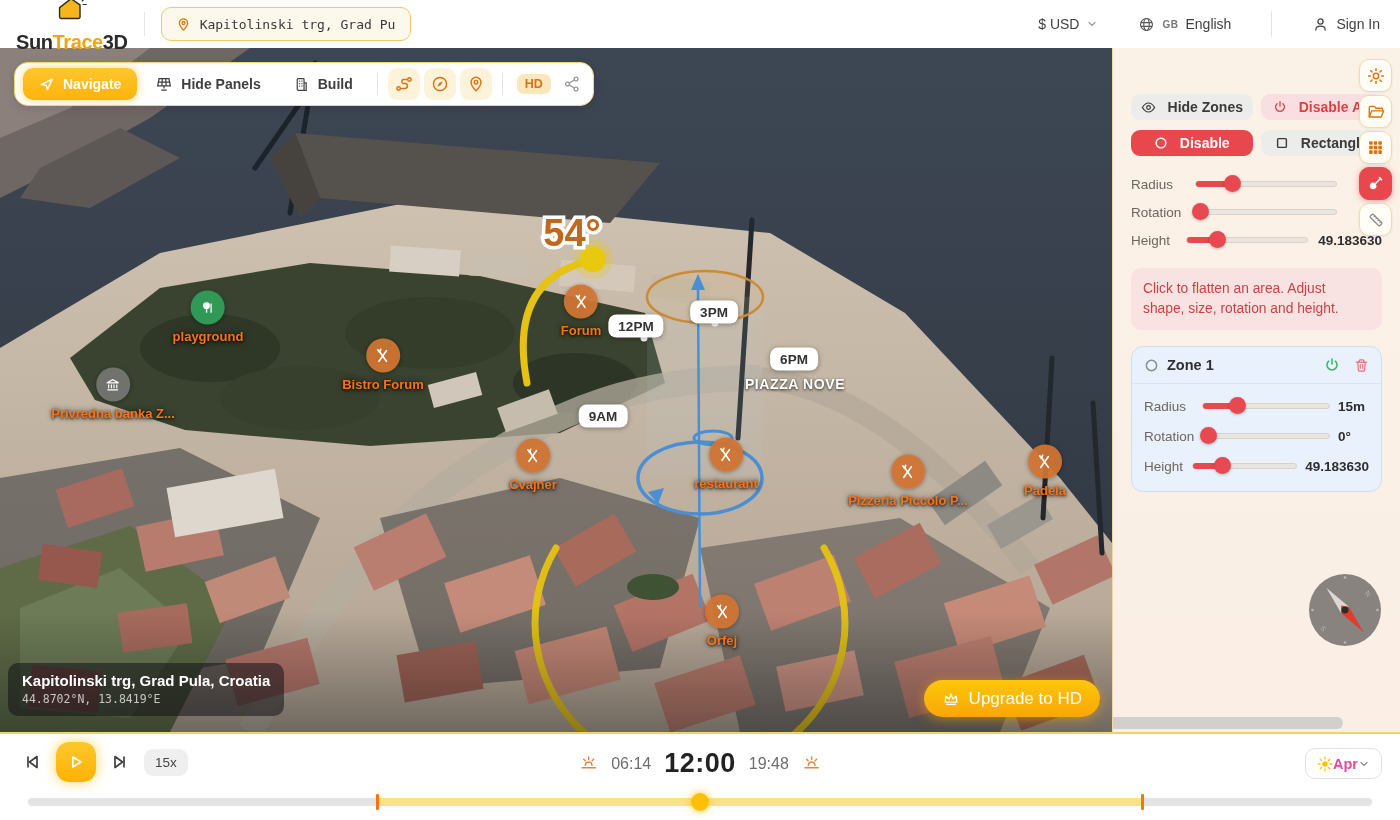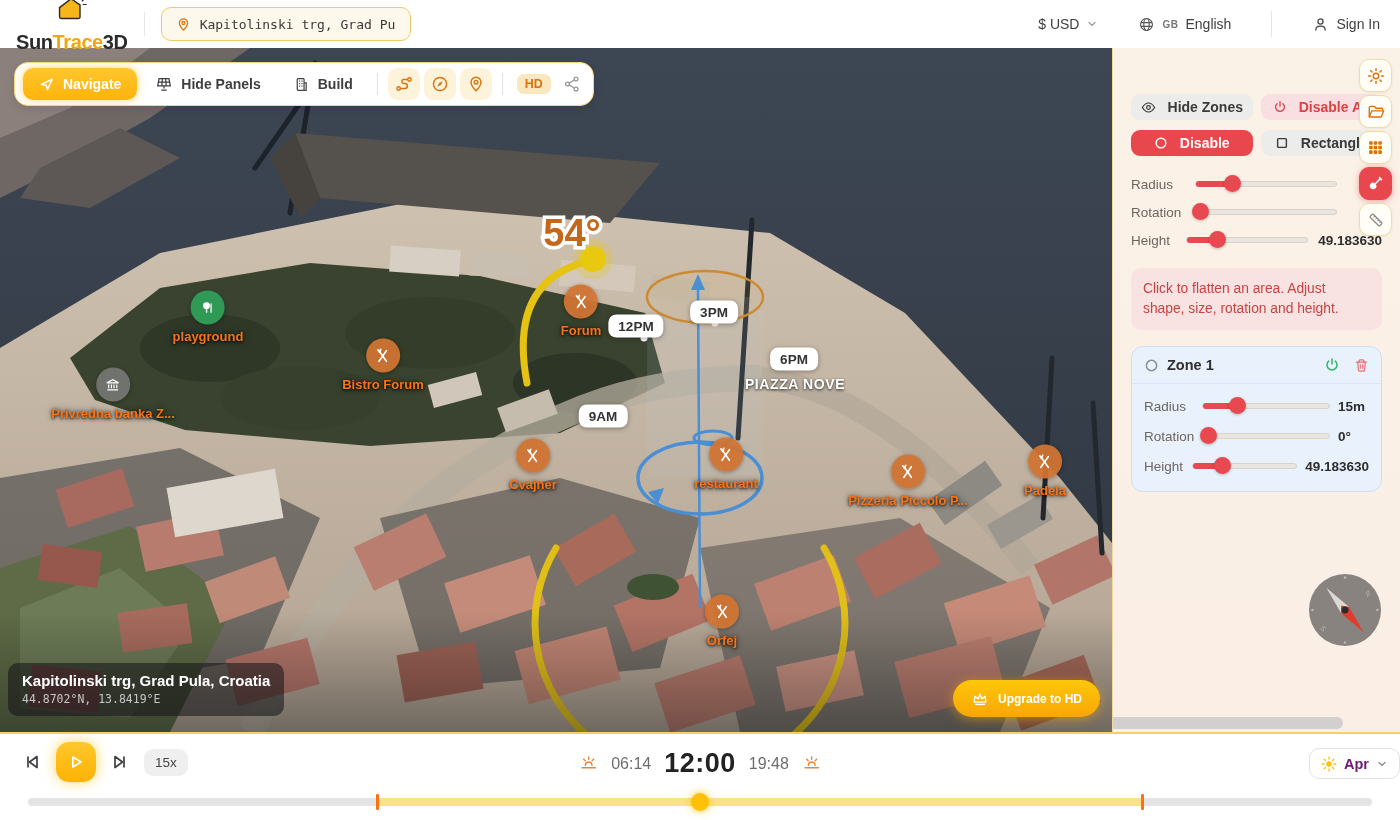--- a/index.html
+++ b/index.html
@@ -39,21 +39,21 @@
   .piazza-label { position:absolute; left:795px; top:336px; transform:translate(-50%,-50%); color:#fff; font-size:14px; font-weight:700; letter-spacing:.6px; text-shadow:0 1px 3px rgba(0,0,0,.8); z-index:5; white-space:nowrap; }
   .poi { position:absolute; transform:translate(-50%,-50%); z-index:5; text-align:center; cursor:pointer; }
   .poi-circle { width:34px; height:34px; border-radius:50%; margin:0 auto; display:flex; align-items:center; justify-content:center; box-shadow:0 1px 4px rgba(0,0,0,.35); }
   .poi-restaurant .poi-circle { background:rgba(207,116,51,.95); }
   .poi-park .poi-circle { background:rgba(48,158,88,.95); }
   .poi-bank .poi-circle { background:rgba(125,125,125,.82); }
   .poi-label { display:block; margin-top:4px; color:#f97316; font-size:13px; font-weight:700; text-shadow:0 1px 3px rgba(0,0,0,.9), 0 0 6px rgba(0,0,0,.6); white-space:nowrap; }
   .loc-card { position:absolute; left:8px; bottom:16px; background:rgba(18,18,22,.55); border-radius:10px; padding:9px 14px 10px; z-index:10; }
   .loc-title { color:#fff; font-size:15px; font-weight:700; }
   .loc-coords { margin-top:3px; color:#c6c6c6; font-size:11.5px; font-family:"DejaVu Sans Mono", monospace; }
-  .upgrade-btn { position:absolute; right:12px; bottom:15px; height:37px; padding:0 18px; border-radius:19px; background:linear-gradient(#fdc70a,#f9a606); color:#fff; font-size:12px; font-weight:700; display:flex; align-items:center; gap:9px; box-shadow:0 2px 12px rgba(249,166,6,.55); cursor:pointer; z-index:10; }
+  .upgrade-btn { position:absolute; right:12px; bottom:15px; height:37px; padding:0 18px; border-radius:19px; background:linear-gradient(#fdc70a,#f9a606); color:#fff; font-size:17px; font-weight:400; display:flex; align-items:center; gap:9px; box-shadow:0 2px 12px rgba(249,166,6,.55); cursor:pointer; z-index:10; }
 
   
   .sidebar { position:absolute; top:48px; left:1112px; width:288px; height:684px; background:linear-gradient(#fbf2e7,#faeee5); border-left:1px solid #f0d9a0; overflow:hidden; z-index:30; }
   .sb-inner { position:absolute; inset:0; padding:46px 18px 0; }
   .sb-row { display:flex; gap:8px; }
   .sb-btn { flex:1; height:26px; border-radius:9px; display:flex; align-items:center; justify-content:center; gap:12px; font-size:14px; font-weight:600; cursor:pointer; white-space:nowrap; }
   .btn-gray { background:#ececea; color:#3a3a3a; }
   .btn-pink { background:#fadfe2; color:#d84343; }
   .btn-red { background:#e8474e; color:#fff; font-weight:700; }
   .mt10 { margin-top:10px; } .mt14 { margin-top:14px; }
@@ -90,21 +90,21 @@
 
   
   .bottombar { position:absolute; top:732px; left:0; width:1400px; height:88px; background:#fff; border-top:2px solid #f4d06a; z-index:50; }
   .bb-controls { position:absolute; top:8px; left:18px; display:flex; align-items:center; gap:10px; }
   .bb-skip { width:28px; height:28px; display:flex; align-items:center; justify-content:center; color:#3f3f3f; cursor:pointer; }
   .bb-play { width:40px; height:40px; border-radius:13px; background:linear-gradient(#ffc72c,#feb204); display:flex; align-items:center; justify-content:center; box-shadow:0 0 14px rgba(255,193,7,.6); cursor:pointer; }
   .bb-speed { padding:6px 11px; background:#efefef; border-radius:9px; font-size:13.5px; color:#444; cursor:pointer; }
   .bb-center { position:absolute; top:14px; left:50%; transform:translateX(-50%); display:flex; align-items:center; gap:13px; }
   .bb-time-side { font-size:16px; color:#6d6d6d; }
   .bb-time-main { font-size:27px; font-weight:800; color:#222; letter-spacing:.5px; }
-  .bb-month { position:absolute; top:14px; right:0; height:31px; padding:0 11px; border:1.5px solid #e2e2e2; border-radius:10px; display:flex; align-items:center; gap:7px; font-size:14.5px; font-weight:600; color:#701a75; cursor:pointer; }
+  .bb-month { position:absolute; top:14px; right:18px; height:31px; padding:0 11px; border:1.5px solid #e2e2e2; border-radius:10px; display:flex; align-items:center; gap:0; font-size:14.5px; font-weight:600; color:#ec4899; cursor:pointer; }
   .bb-slider { position:absolute; top:58px; left:0; width:1400px; height:20px; }
   .bb-track { position:absolute; left:28px; right:28px; top:6px; height:8px; background:#e4e4e4; border-radius:4px; cursor:pointer; }
   .bb-seg { position:absolute; top:6px; height:8px; background:#fae289; }
   .bb-marker { position:absolute; top:2px; width:3px; height:16px; background:#f97316; border-radius:1px; }
   .bb-thumb { position:absolute; top:1px; width:18px; height:18px; border-radius:50%; background:#ffc107; box-shadow:0 0 8px rgba(255,193,7,.9); cursor:pointer; }
 </style>
 </head>
 <body>
 
 <div id="app">

